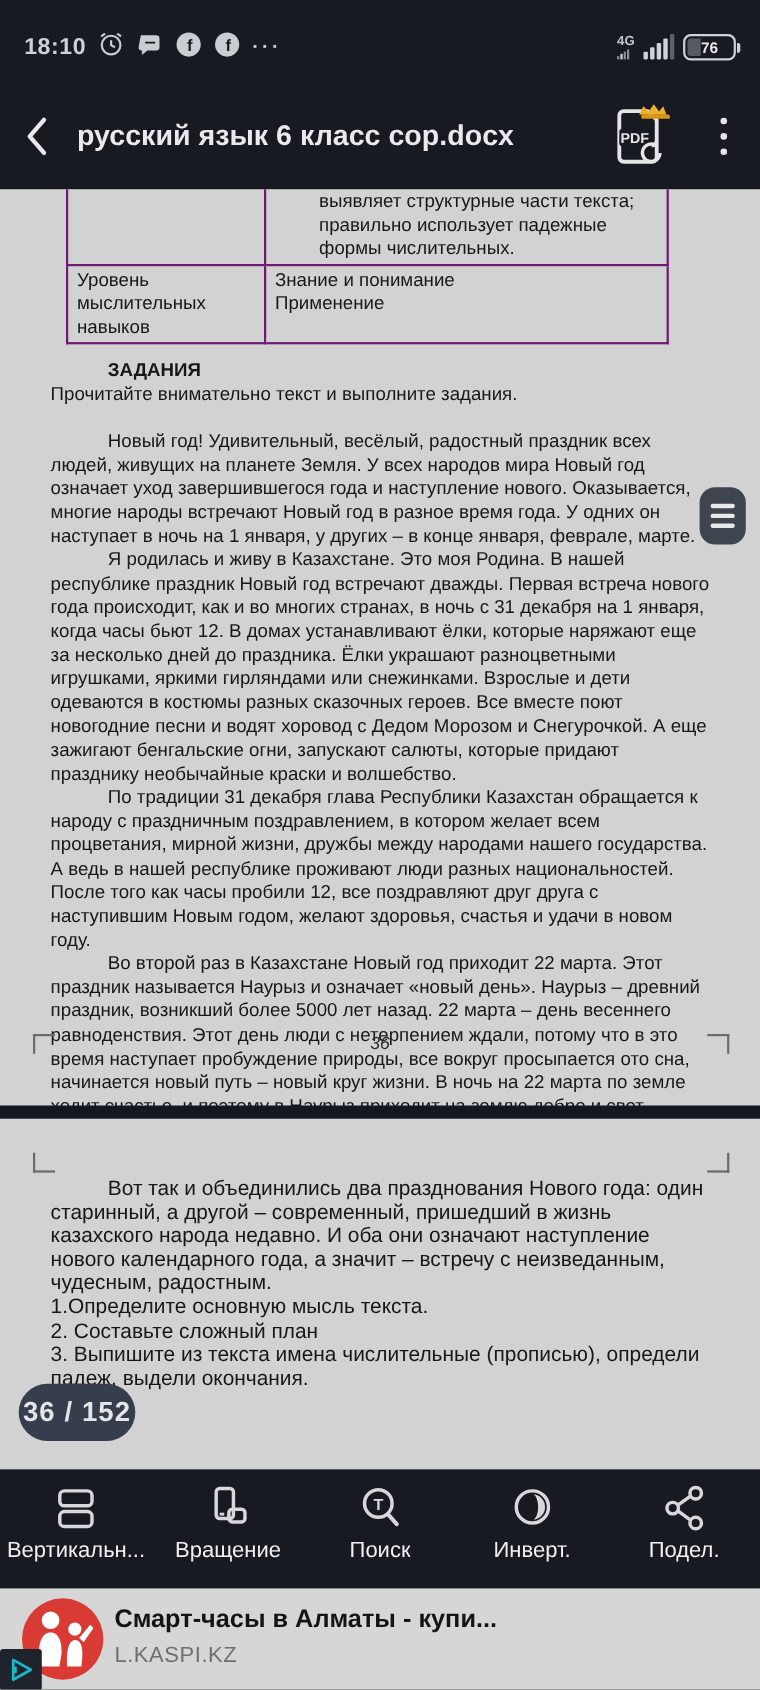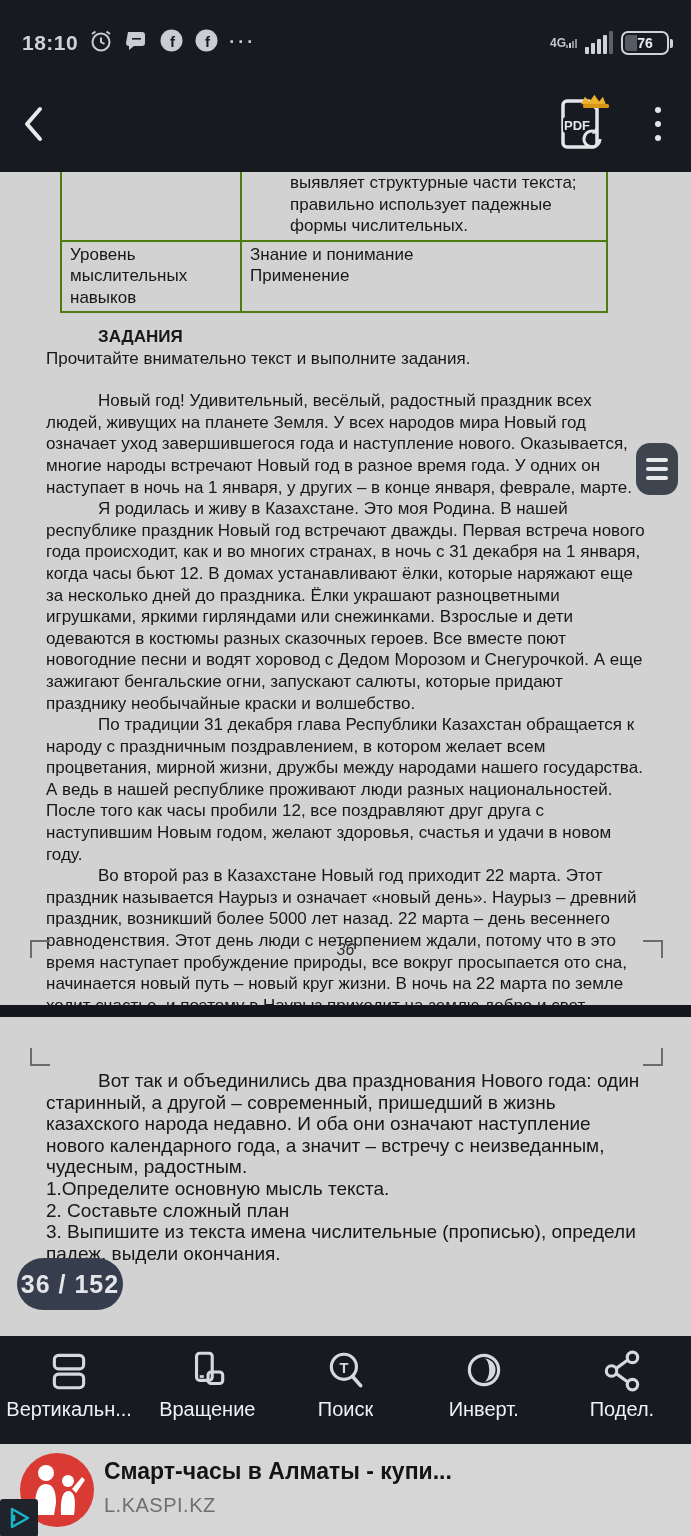--- a/index.html
+++ b/index.html
@@ -5,21 +5,21 @@
   * { margin:0; padding:0; box-sizing:border-box; }
   html,body { width:691px; height:1536px; }
   body { font-family:"Liberation Sans", sans-serif; background:#171a21; position:relative; overflow:hidden; }
 
   
   .statusbar { position:absolute; top:0; left:0; width:691px; height:75px; background:#171a21;
     display:flex; align-items:center; padding:10px 22px 0 22px; color:#ced1d6; }
   .sb-left { display:flex; align-items:center; gap:10px; }
   .sb-time { font-size:21px; font-weight:bold; letter-spacing:.5px; }
   .sb-right { margin-left:auto; display:flex; align-items:center; gap:8px; }
-  .net-cluster { display:flex; flex-direction:row; align-items:flex-start; line-height:1; }
+  .net-cluster { display:flex; flex-direction:column; align-items:flex-start; line-height:1; }
   .net-type { font-size:12px; font-weight:bold; color:#c3c6cb; }
   .mini-bars { display:flex; align-items:flex-end; gap:1px; margin-top:2px; }
   .mini-bars i { display:block; width:2px; background:#8a8f96; }
   .big-bars { display:flex; align-items:flex-end; gap:2px; }
   .big-bars i { display:block; width:4px; border-radius:1px; background:#cfd2d6; }
   .big-bars i.dim { background:#5c6168; }
   .battery { position:relative; width:48px; height:24px; border:2px solid #cfd2d6; border-radius:7px;
     display:flex; align-items:center; justify-content:center; }
   .battery:after { content:""; position:absolute; right:-6px; top:6px; width:3px; height:9px; background:#cfd2d6; border-radius:0 2px 2px 0; }
   .battery .fill { position:absolute; left:2px; top:2px; bottom:2px; width:12px; background:#565b63; border-radius:3px 0 0 3px; }
@@ -35,21 +35,21 @@
   .hd-right { margin-left:auto; display:flex; align-items:center; gap:36px; }
   .pdf-btn { position:relative; width:58px; height:62px; }
   .kebab { display:flex; flex-direction:column; gap:8px; padding:4px 8px; }
   .kebab i { width:6px; height:6px; border-radius:50%; background:#e4e5e7; }
 
   
   .docarea { position:absolute; top:172px; left:0; width:691px; height:1164px; background:#d2d2d2;
     overflow:hidden; color:#171717; }
   .doc-table { border-collapse:collapse; margin:-4px 0 0 60px; width:548px; table-layout:fixed;
     font-size:17px; line-height:21.5px; }
-  .doc-table td { border:2px solid #4d7c0f; padding:2px 8px 3px 8px; vertical-align:top; }
+  .doc-table td { border:2px solid #701a75; padding:2px 8px 3px 8px; vertical-align:top; }
   .doc-table .c1 { width:180px; }
   .doc-table .indent-cell { padding-left:48px; }
   .prewrap { white-space:pre-line; }
   .bodytext { margin:10px 46px 0 46px; font-size:17px; line-height:21.6px; }
   .heading { font-weight:bold; text-indent:52px; margin-top:13px; }
   .para { text-indent:52px; }
   .para.gap { margin-top:21px; }
   .pg-footer { position:absolute; top:769px; left:0; width:100%; text-align:center; font-size:16px; color:#2b2b2b;font-style:italic; }
   .mark { position:absolute; width:20px; height:18px; border:0 solid #6b6b6b; }
   .m-tl { border-top-width:2px; border-left-width:2px; }
@@ -143,20 +143,21 @@
     </div>
   </div>
 </div>
 
 <div class="appheader">
   <div class="back-btn">
     <svg width="22" height="38" viewBox="0 0 22 38">
       <polyline points="18,4 5,19 18,34" fill="none" stroke="#e8e9eb" stroke-width="4" stroke-linecap="round" stroke-linejoin="round"></polyline>
     </svg>
   </div>
+  <div class="doc-title">русский язык 6 класс cop.docx</div>
   <div class="hd-right">
     <div class="pdf-btn">
       <svg width="58" height="62" viewBox="0 0 58 62">
         <g>
           <path d="M14 8 h22 l8 8 v34 a4 4 0 0 1 -4 4 h-26 a4 4 0 0 1 -4 -4 v-38 a4 4 0 0 1 4 -4 z" fill="none" stroke="#e4e5e7" stroke-width="3.5" stroke-linejoin="round"></path>
           <rect x="10" y="24" width="28" height="16" rx="3" fill="#171a21"></rect>
           <text x="24" y="37" text-anchor="middle" font-size="13" font-weight="bold" fill="#e4e5e7" font-family="Liberation Sans, sans-serif">PDF</text>
           <path d="M47 46 a8 8 0 1 1 -4 -7" fill="none" stroke="#e4e5e7" stroke-width="3"></path>
           <path d="M43 34 l2 6 -6 1 z" fill="#e4e5e7"></path>
         </g>

